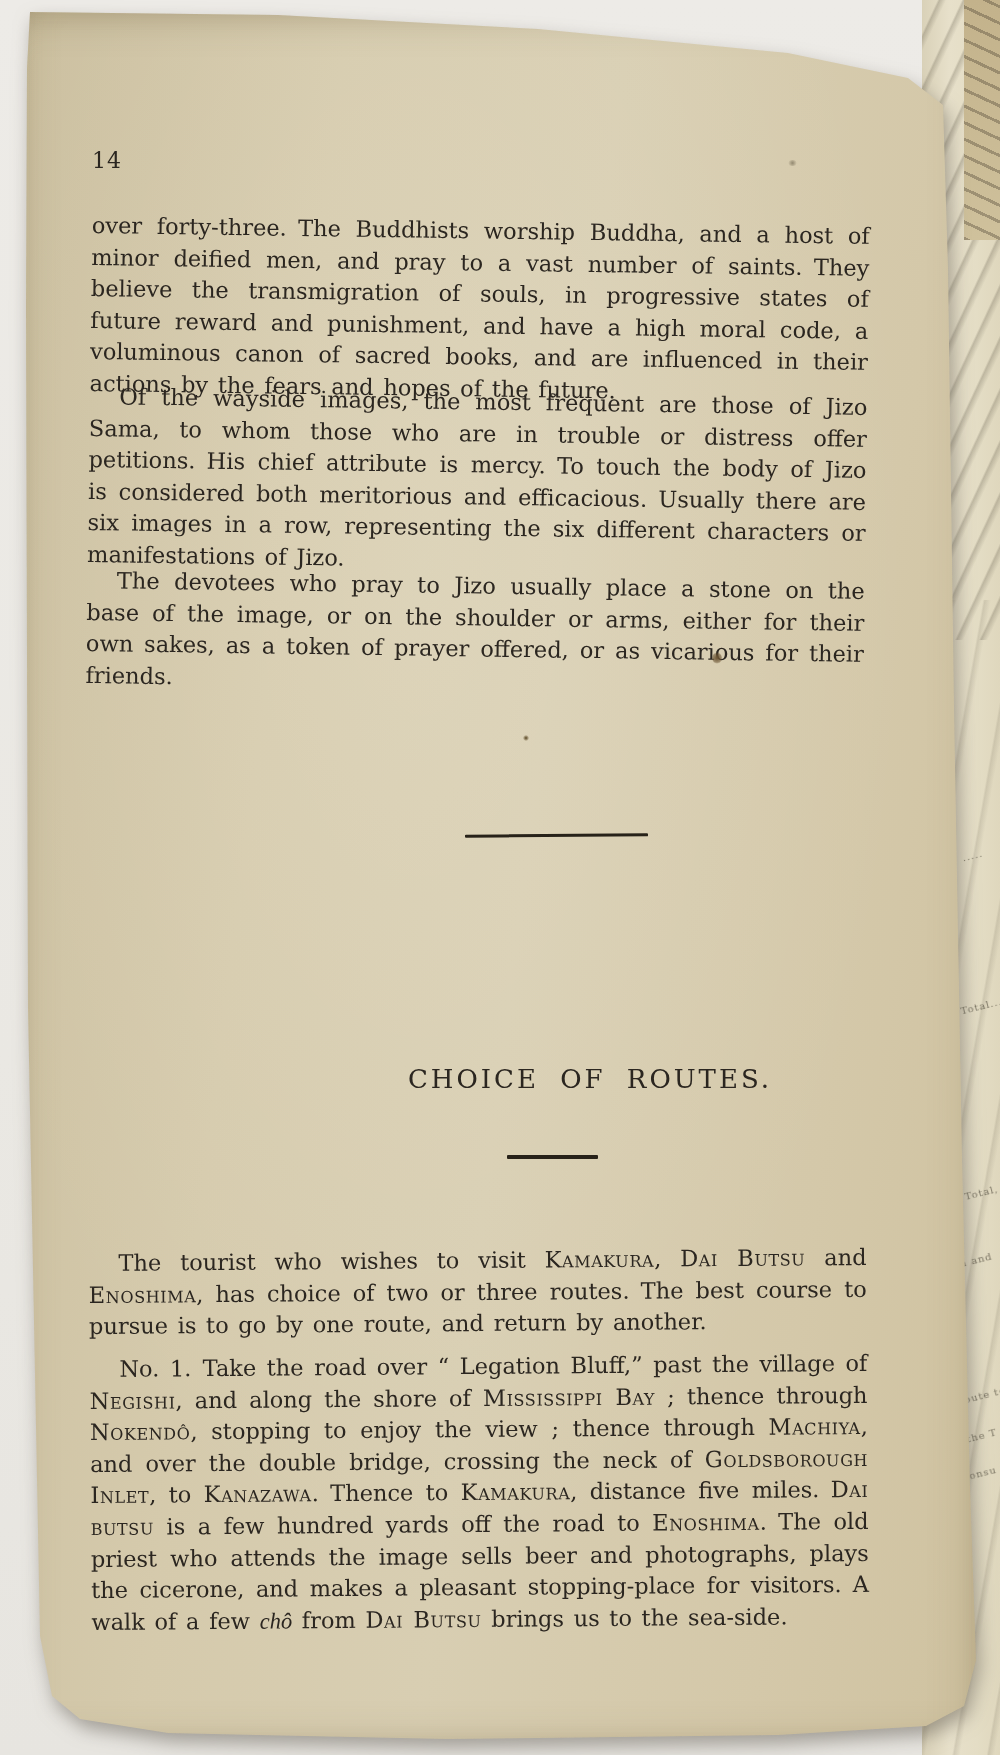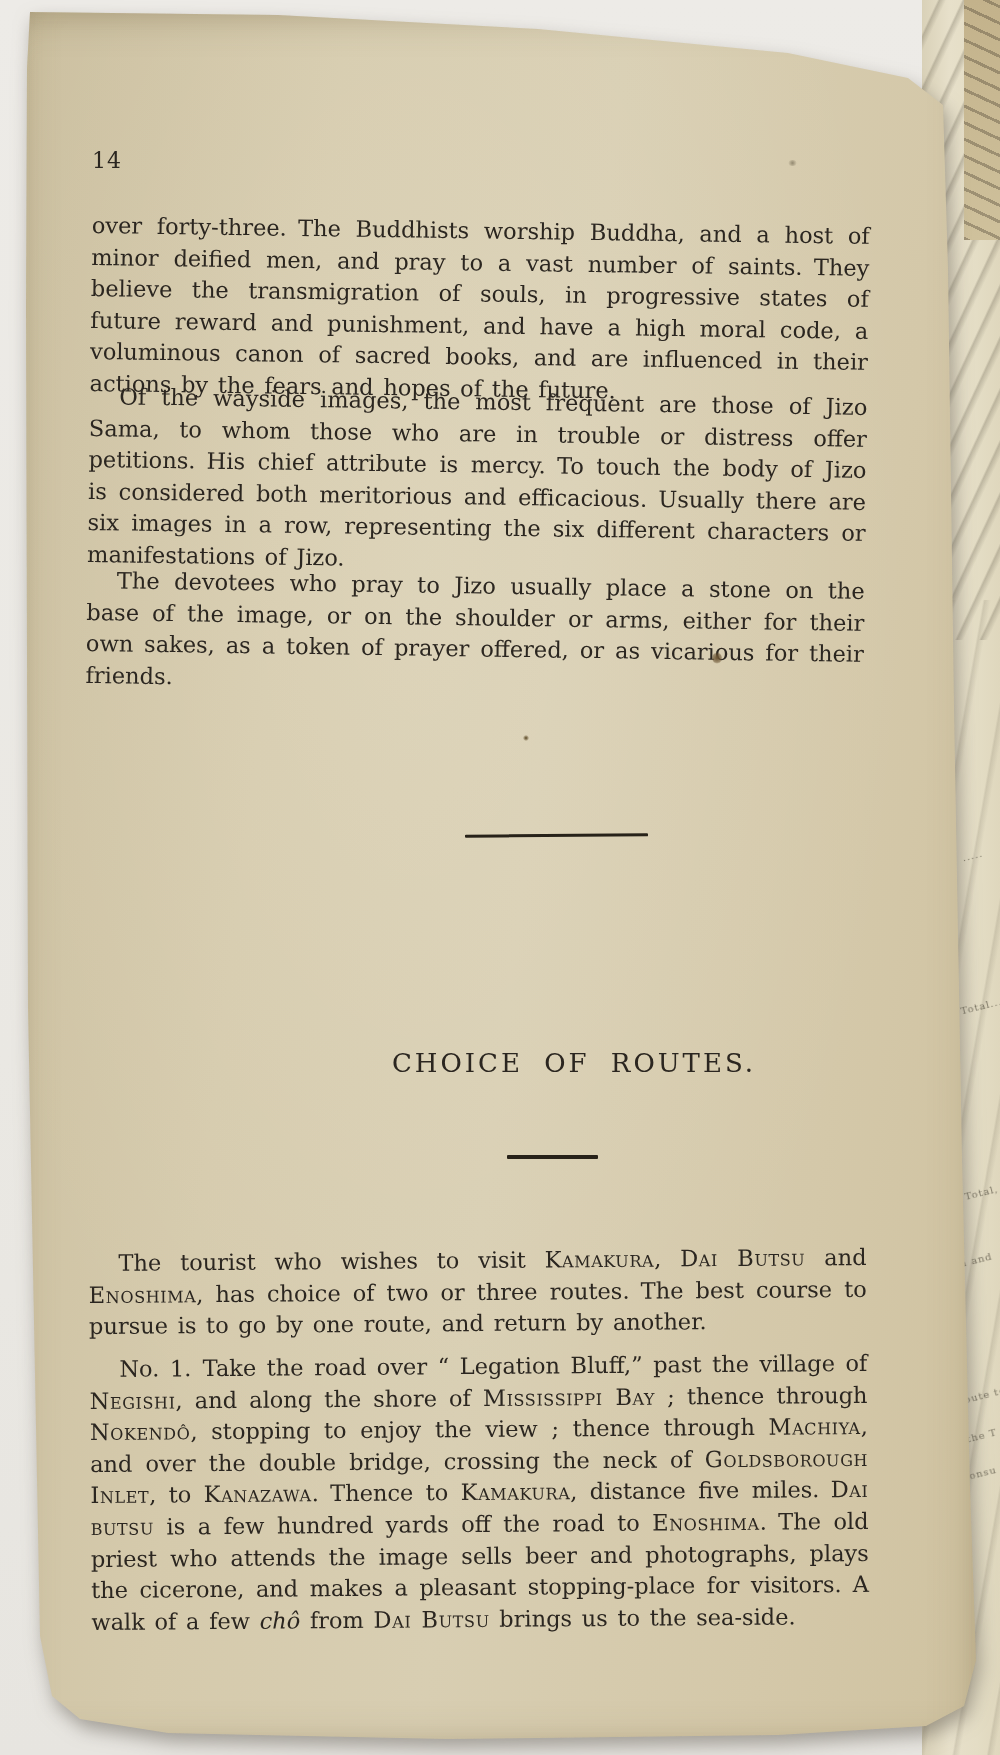--- a/index.html
+++ b/index.html
@@ -79,28 +79,28 @@
     position:absolute;left:0;width:100%;
   }
   p.indent{text-indent:30px;}
   .p1{top:0;}
   .p2{top:171px;}
   .p3{top:355px;}
   .p4{top:0;font-size:23px;line-height:34px;}
   .p5{top:106px;font-size:23px;line-height:33.4px;}
 
   .sc{font-variant-caps:small-caps;letter-spacing:0.6px;}
-  .i{font-style:italic;}
+  .i{font-style:italic;font-family:Liberation Serif, serif;}
 
   .rule{position:absolute;background:#272219;border-radius:1px;}
   .rule-1{top:826px;left:447px;width:183px;height:3px;transform:rotate(-0.4deg);}
   .rule-2{top:1147px;left:489px;width:91px;height:4px;}
 
   h2.heading{
-    position:absolute;top:1040px;left:150px;width:812px;margin:0;
+    position:absolute;top:1040px;left:150px;width:812px;margin:16px;
     text-align:center;font-size:26px;font-weight:normal;
     letter-spacing:3px;word-spacing:10px;color:#2b2620;
   }
 
   .stain{position:absolute;border-radius:50%;}
   .stain-a{left:694px;top:644px;width:10px;height:12px;
     background:radial-gradient(circle,#6b5433 0%,rgba(107,84,51,0.55) 55%,rgba(107,84,51,0) 75%);}
   .stain-b{left:505px;top:727px;width:6px;height:6px;
     background:radial-gradient(circle,#56431f 0%,rgba(86,67,31,0) 75%);}
   .stain-c{left:770px;top:152px;width:9px;height:6px;opacity:.5;

